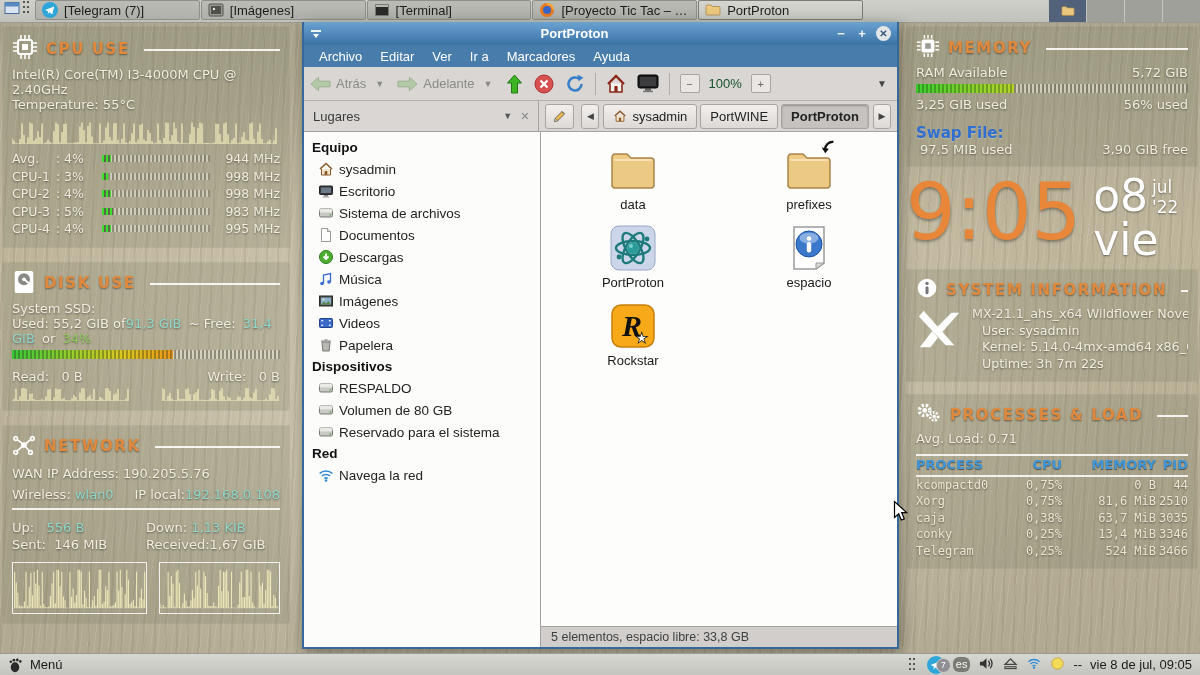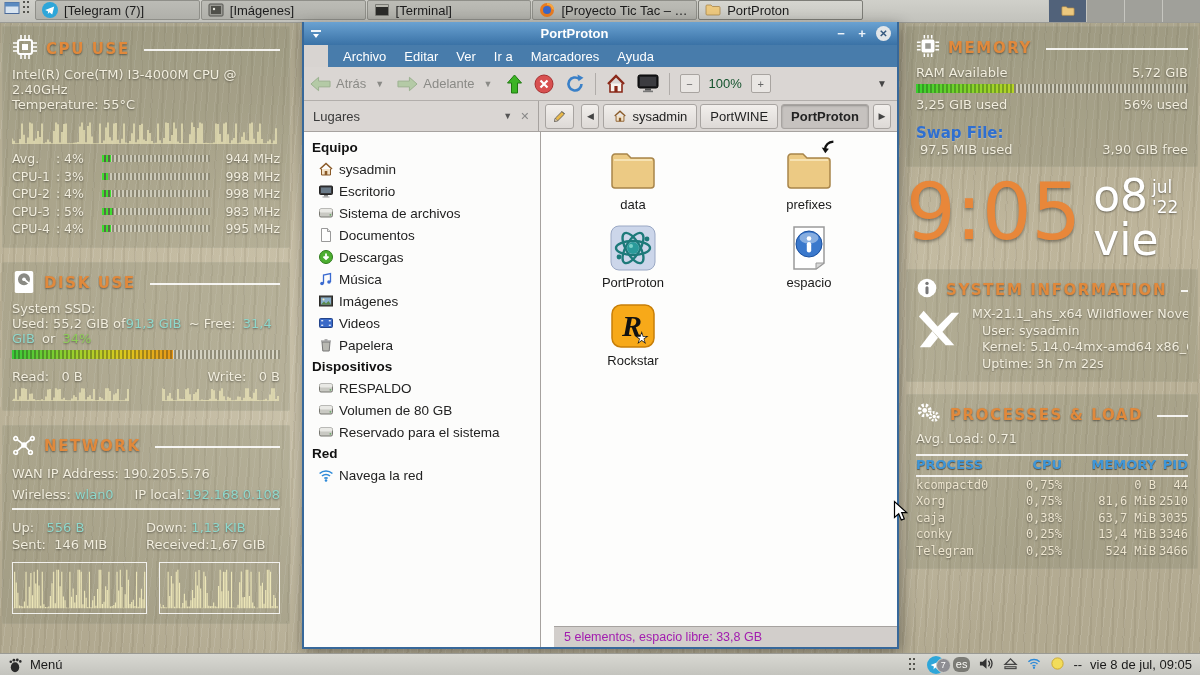--- a/index.html
+++ b/index.html
@@ -62,21 +62,21 @@
   #proc-table{margin-top:8px;}
   .prow{display:grid;grid-template-columns:88px 58px 94px 1fr;line-height:16.5px;font-family:"DejaVu Sans Mono",monospace;font-size:12px;color:#eee6d0;}
   .prow span:nth-child(2),.prow span:nth-child(3),.prow span:nth-child(4){text-align:right;}
   .phead{font-family:"DejaVu Sans",sans-serif;font-weight:bold;font-size:13px;color:#3f96d8;border-top:2px solid rgba(255,255,255,.85);border-bottom:2px solid rgba(255,255,255,.85);padding:1px 0;text-shadow:0 1px 1px rgba(0,0,0,.5);}
   
   #fm-window{position:absolute;left:302px;top:22px;width:597px;height:627px;box-sizing:border-box;display:flex;flex-direction:column;border:2px solid #37689a;border-top:none;background:#d8d4d1;box-shadow:2px 4px 14px rgba(0,0,0,.38);}
   #titlebar{height:23px;background:linear-gradient(#6aa2d2,#3a72a6);display:flex;align-items:center;padding:0 6px;color:#fff;}
   #titlebar .wtitle{flex:1;text-align:center;font-weight:bold;font-size:13px;}
   .wmbtn{width:14px;height:14px;display:flex;align-items:center;justify-content:center;color:#eef4fa;font-size:13px;font-weight:bold;margin-left:7px;}
   #close-btn{width:15px;height:15px;border-radius:50%;background:#e3e6e8;color:#35597e;font-size:10px;font-weight:bold;display:flex;align-items:center;justify-content:center;margin-left:7px;}
-  #menubar{height:22px;background:#487cab;display:flex;align-items:center;padding-left:6px;color:#fff;font-size:13px;margin-left:24px;}
+  #menubar{height:22px;background:#487cab;display:flex;align-items:center;padding-left:6px;color:#fff;font-size:13px;}
   .menu-item{padding:0 9px;}
   #fm-toolbar{height:33px;background:#dad6d3;border-bottom:1px solid #b2aeab;display:flex;align-items:center;padding:0 6px;gap:3px;font-size:13px;color:#8a8a86;}
   .tool{display:flex;align-items:center;justify-content:center;}
   .navlbl{margin:0 2px;}
   .ddarr{font-size:9px;color:#8a8a86;margin:0 4px;}
   .tsep{width:1px;height:22px;background:#b0aca9;margin:0 7px;}
   .zoombtn{width:18px;height:17px;border:1px solid #a8a4a0;border-radius:2px;background:#e9e6e3;color:#666;display:flex;align-items:center;justify-content:center;font-size:11px;}
   .zoomval{color:#14532d;margin:0 6px;}
   #pathrow{height:30px;background:#dad6d3;border-bottom:1px solid #a6a29f;display:flex;align-items:stretch;}
   #places-head{width:237px;box-sizing:border-box;border-right:1px solid #a6a29f;display:flex;align-items:center;padding:0 9px;color:#3a3a3a;font-size:13px;gap:8px;}
@@ -88,21 +88,21 @@
   #fm-content{flex:1;display:flex;min-height:0;background:#fdfdfc;}
   #sidebar{width:237px;box-sizing:border-box;border-right:1px solid #a6a29f;background:#fcfcfb;padding-top:5px;font-size:13.5px;overflow:hidden;}
   .side-head{font-weight:bold;color:#111;padding:3px 8px;}
   .side-item{display:flex;align-items:center;gap:5px;padding:3px 8px 3px 14px;color:#222;white-space:nowrap;}
   #main-pane{flex:1;display:flex;flex-direction:column;min-width:0;}
   #file-grid{flex:1;display:grid;grid-template-columns:176px 176px;grid-auto-rows:78px;align-content:start;padding:14px 0 0 4px;}
   .file{display:flex;flex-direction:column;align-items:center;justify-self:center;width:130px;}
   .bigicon{width:48px;height:48px;position:relative;display:block;}
   .bigicon svg{width:100%;height:100%;display:block;}
   .flabel{font-size:13px;color:#1a1a1a;margin-top:3px;}
-  #statusbar{height:20px;background:#d2cecb;border-top:1px solid #a6a29f;font-size:12.5px;color:#a21caf;display:flex;align-items:center;padding:0 10px;margin-left:13px;}
+  #statusbar{height:20px;background:#d2cecb;border-top:1px solid #a6a29f;font-size:12.5px;color:#404040;display:flex;align-items:center;padding:0 10px;}
   
   #panel{position:absolute;left:0;bottom:0;width:1200px;height:22px;background:linear-gradient(#d8d8d2,#c4c4be);border-top:1px solid #9a9a94;display:flex;align-items:center;padding:0 8px;box-sizing:border-box;font-size:13px;color:#1a1a1a;gap:6px;}
   #panel .spacer{flex:1;}
   .tray{display:flex;align-items:center;gap:8px;}
   #tg-tray{position:relative;width:18px;height:18px;}
   #tg-badge{position:absolute;right:-6px;top:2px;width:13px;height:13px;border-radius:50%;background:#8e8e94;border:1px solid #cfcfc9;color:#fff;font-size:9px;display:flex;align-items:center;justify-content:center;}
   .kbchip{background:rgba(108,108,102,.85);color:#fafaf6;border-radius:6px;padding:0 3px;font-size:11px;line-height:15px;}
   #cursor{position:absolute;left:893px;top:500px;width:16px;height:24px;pointer-events:none;}
 </style>
 </head>

